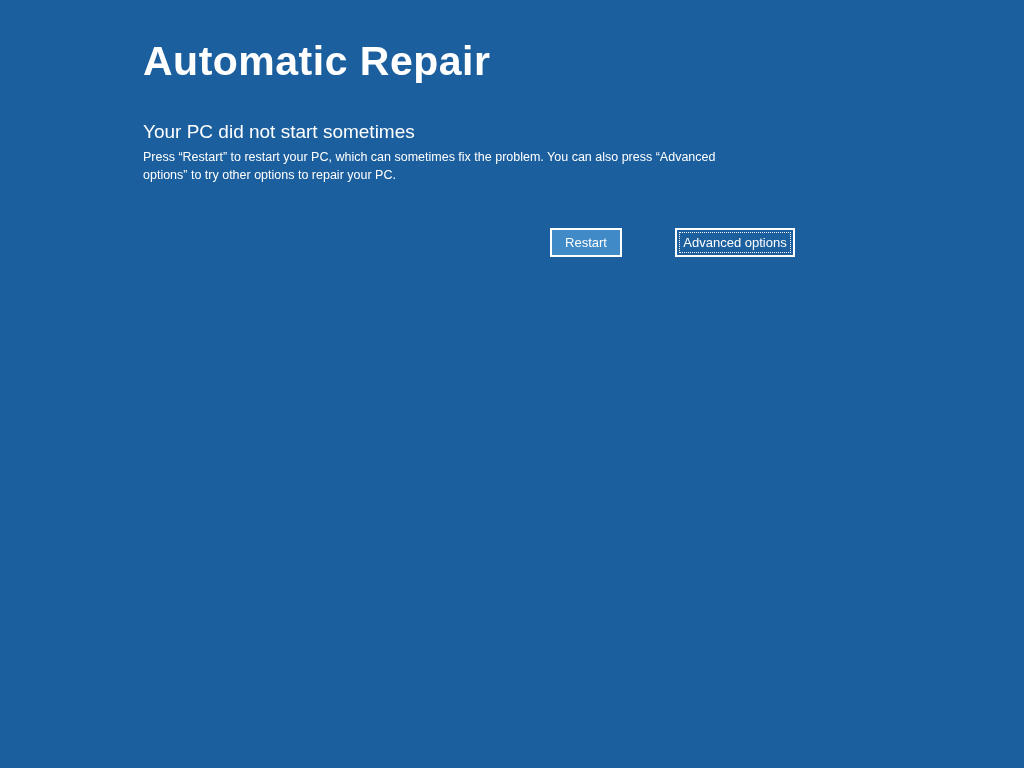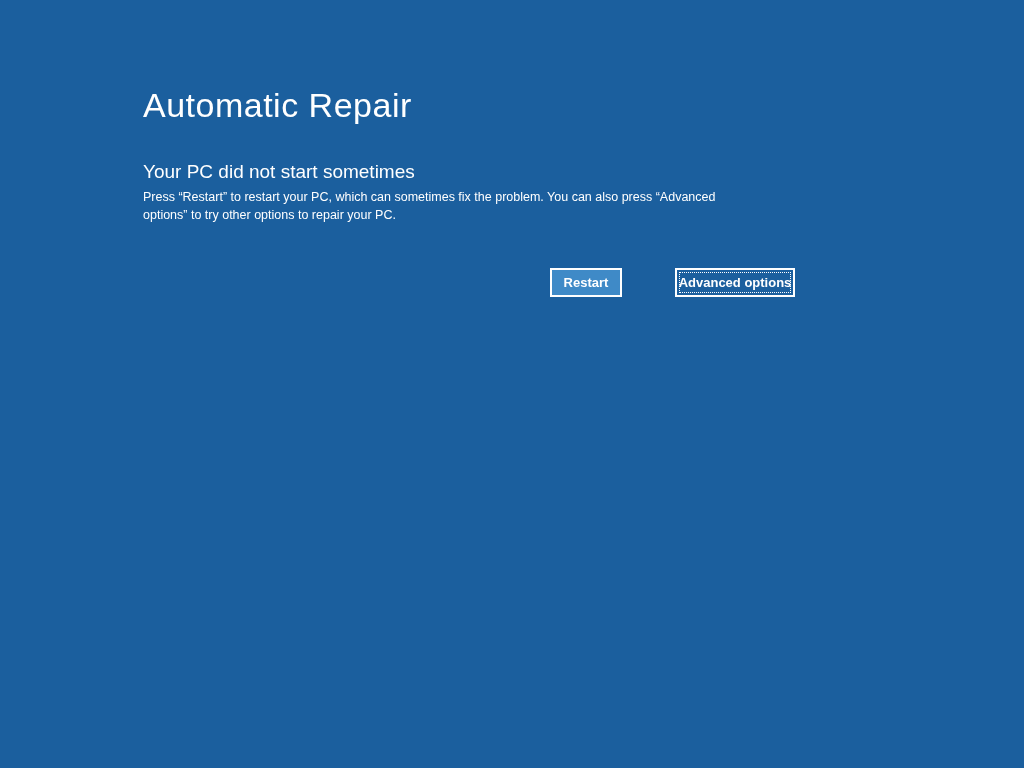--- a/index.html
+++ b/index.html
@@ -13,25 +13,24 @@
       background-color: #1b5f9e;
       font-family: "Segoe UI", "Segoe UI Light", Arial, sans-serif;
       color: #ffffff;
       overflow: hidden;
     }
     .container {
       padding-left: 143px;
       padding-top: 38px;
     }
     .title {
-      font-size: 34px;
-      font-weight: 400;
+      font-size: 41px;
+      font-weight: 700;
       letter-spacing: 0.5px;
       margin-bottom: 36px;
-      margin-top: 48px;
     }
     .subtitle {
       font-size: 19px;
       font-weight: 300;
       margin-bottom: 6px;
     }
     .description {
       font-size: 12.5px;
       font-weight: 400;
       line-height: 1.4;
@@ -39,21 +38,21 @@
     }
     .button-row {
       margin-top: 44px;
       padding-left: 407px;
       display: flex;
       gap: 15px;
     }
     .btn {
       font-family: "Segoe UI", Arial, sans-serif;
       font-size: 13px;
-      font-weight: 700;
+      font-weight: 400;
       color: #ffffff;
       cursor: pointer;
       text-align: center;
       padding: 5px 0;
     }
     .btn-restart {
       width: 72px;
       background-color: #3f8ac7;
       border: 2px solid #ffffff;
     }

